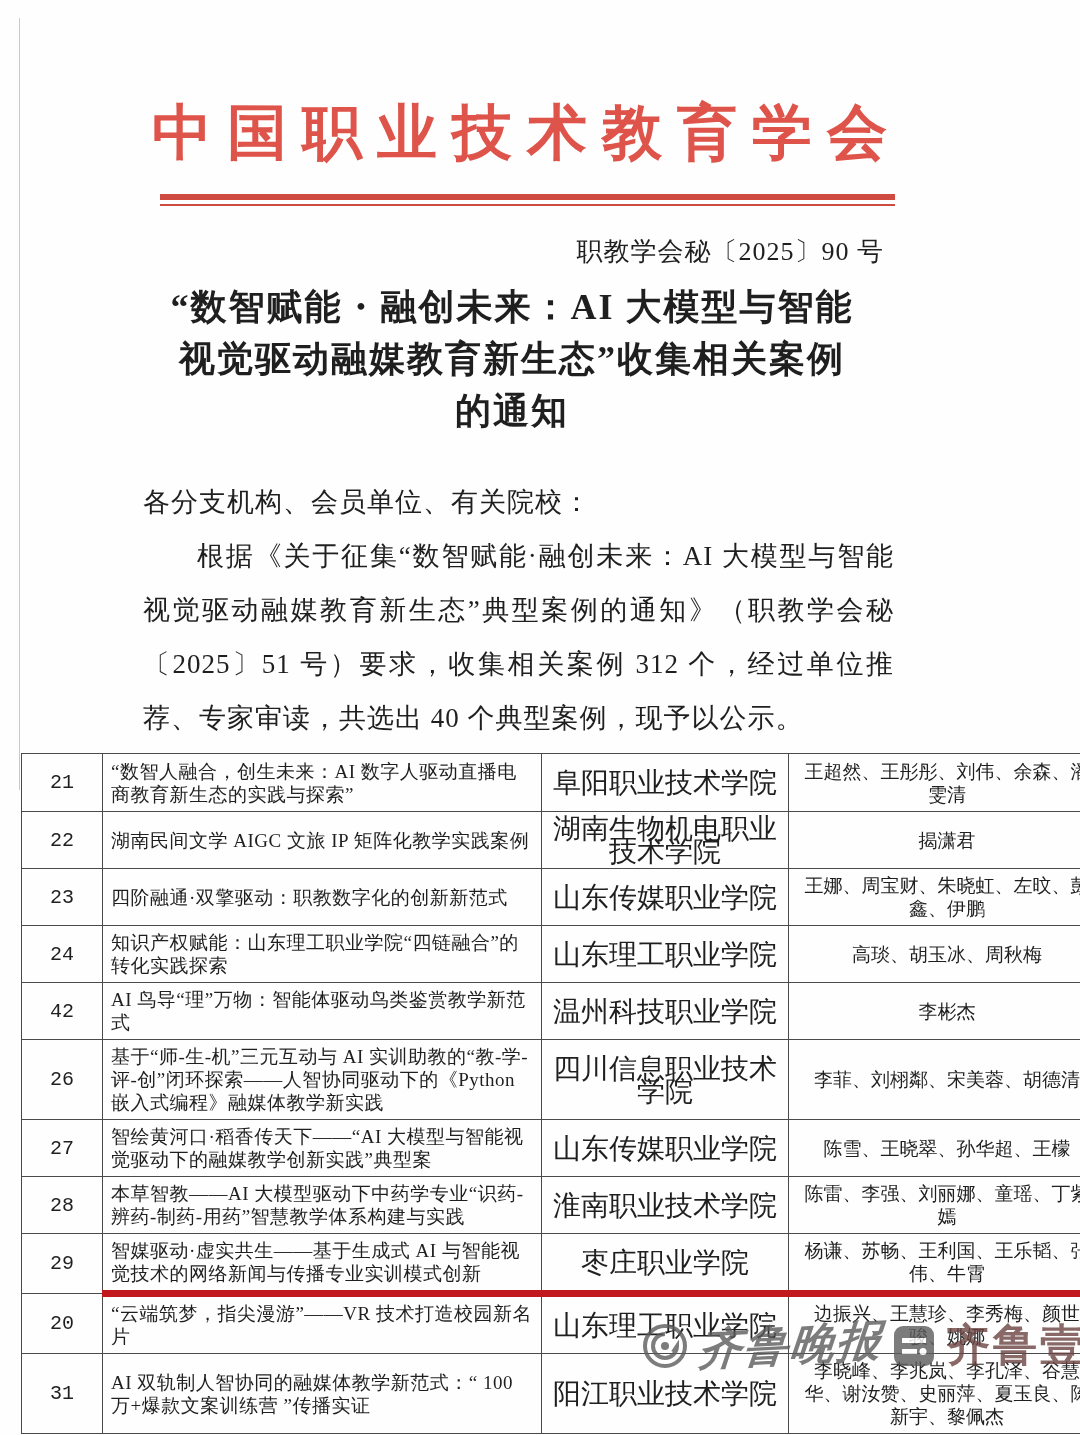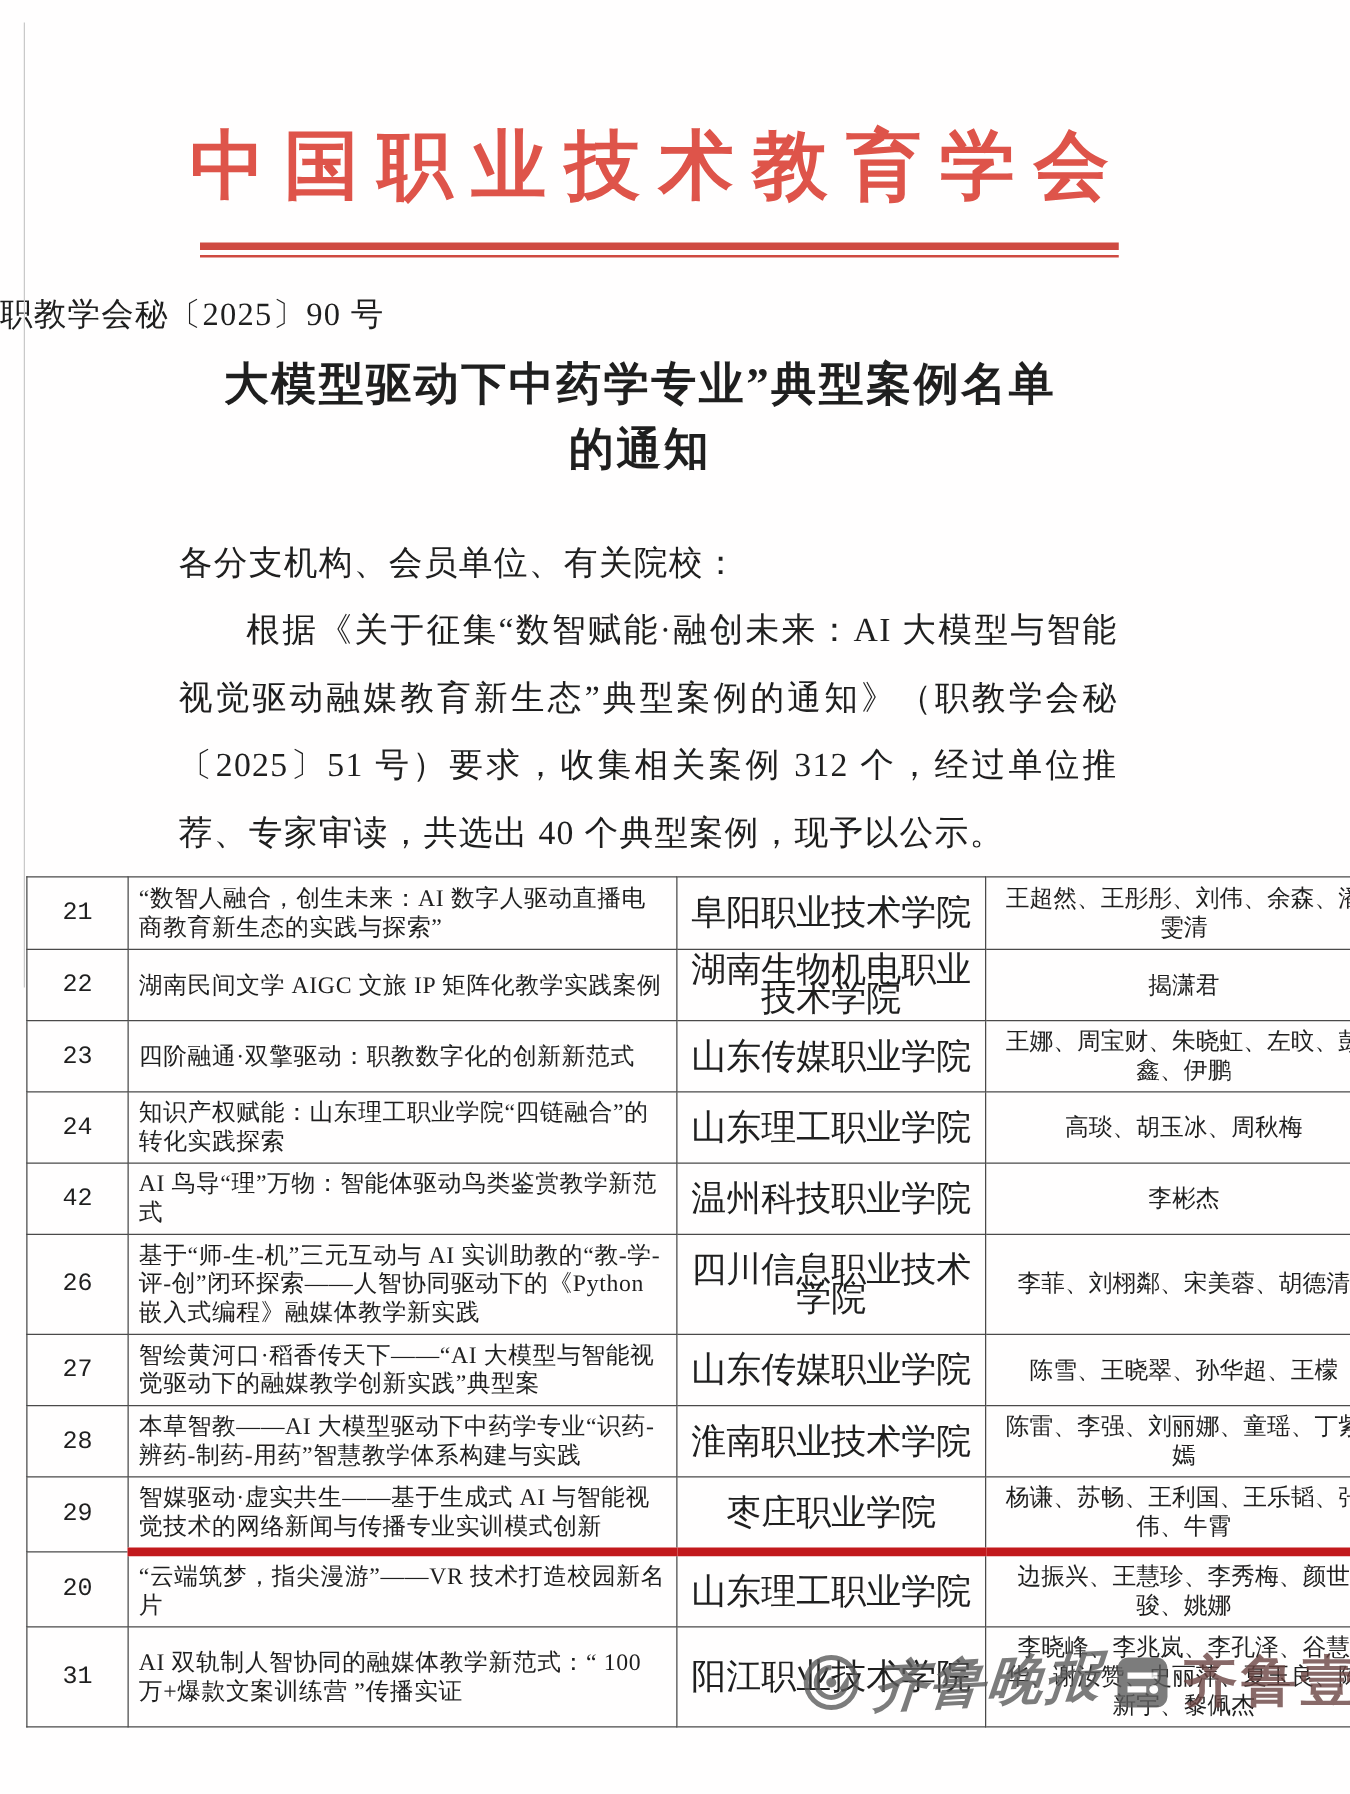--- a/index.html
+++ b/index.html
@@ -41,20 +41,21 @@
     color:var(--letterhead-red);
   }
   .red-rule{
     margin:24px 0 0 160px;
     width:735px;
   }
   .red-rule .thick{height:6px;background:var(--rule-red);}
   .red-rule .thin{height:2px;background:var(--rule-red);margin-top:4px;}
   .doc-number{
     margin-top:28px;
+    text-align:right;
     padding-right:196px;
     font-size:26px;
     letter-spacing:1px;
   }
   .doc-title{
     margin-top:12px;
     text-align:center;
     padding-right:56px;
     font-size:36px;
     font-weight:bold;
@@ -140,21 +141,22 @@
   <div class="org-name">中国职业技术教育学会</div>
 
   <div class="red-rule">
     <div class="thick"></div>
     <div class="thin"></div>
   </div>
 
   <div class="doc-number">职教学会秘〔2025〕90 号</div>
 
   <div class="doc-title">
-    <div>大模型驱动下中药学专业”典型案例名单</div>
+    <div>“数智赋能・融创未来：AI 大模型与智能</div>
+    <div>视觉驱动融媒教育新生态”收集相关案例</div>
     <div>的通知</div>
   </div>
 
   <div class="body-text">
     <p class="salutation">各分支机构、会员单位、有关院校：</p>
     <p class="para">根据《关于征集“数智赋能·融创未来：AI 大模型与智能视觉驱动融媒教育新生态”典型案例的通知》（职教学会秘〔2025〕51 号）要求，收集相关案例 312 个，经过单位推荐、专家审读，共选出 40 个典型案例，现予以公示。</p>
   </div>
 
   <table class="cases-table">
     <tbody>

